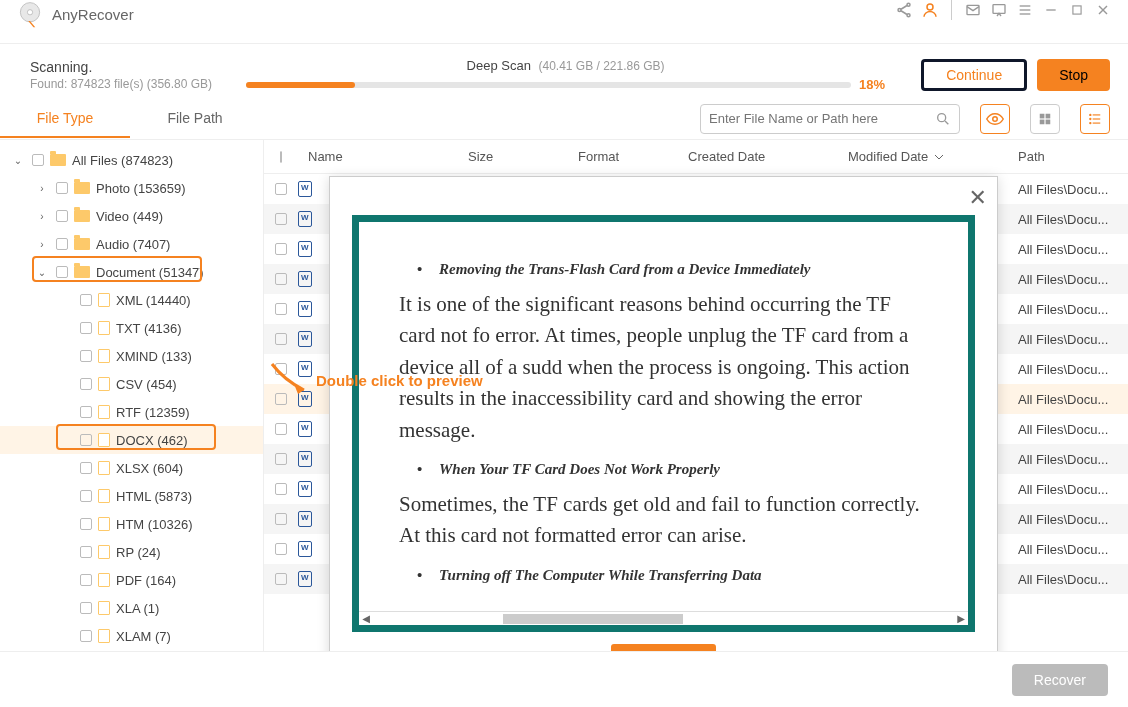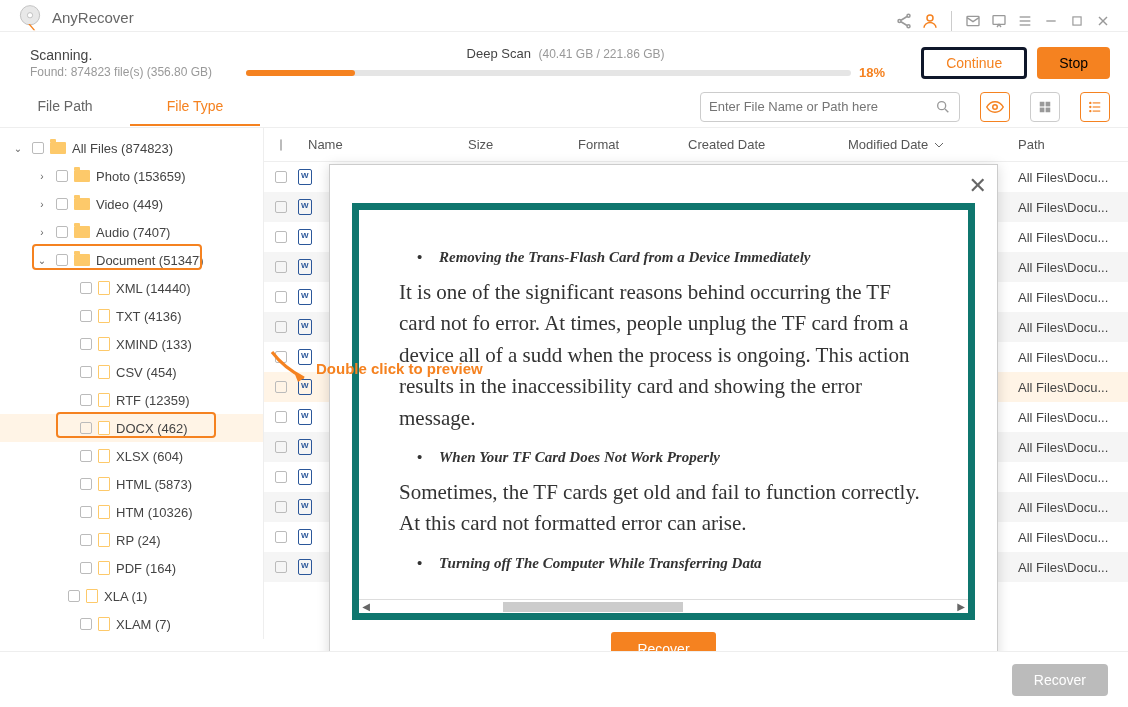--- a/index.html
+++ b/index.html
@@ -1,19 +1,19 @@
 <!DOCTYPE html>
 <html><head>
 <meta charset="utf-8">
 <style>
 * { box-sizing: border-box; margin: 0; padding: 0; }
 body { font-family: -apple-system, "Segoe UI", Arial, sans-serif; font-size: 13px; color: #333; background: #fff; width: 1128px; height: 707px; overflow: hidden; position: relative; }
 
 
-.header { height: 32px; padding: 0 16px; display: flex; align-items: flex-end; justify-content: space-between; border-bottom: 1px solid #eee; }
+.header { height: 44px; padding: 0 16px; display: flex; align-items: flex-start; justify-content: space-between; border-bottom: 1px solid #eee; }
 .header-left { display: flex; align-items: center; gap: 8px; }
 .logo { width: 28px; height: 28px; }
 .title { font-size: 15px; color: #666; }
 .header-right { display: flex; align-items: center; gap: 8px; color: #999; }
 .header-right .hicon { width: 18px; height: 18px; display: flex; align-items: center; justify-content: center; cursor: pointer; }
 .header-right .sep { width: 1px; height: 20px; background: #ccc; margin: 0 4px; }
 
 
 .scanbar { height: 54px; padding: 8px 18px 0 30px; display: flex; align-items: center; gap: 16px; }
 .scan-left { width: 200px; }
@@ -184,22 +184,22 @@
     </div>
   </div>
   <div class="scan-right">
     <button class="btn btn-outline">Continue</button>
     <button class="btn btn-primary">Stop</button>
   </div>
 </div>
 
 <div class="toolrow">
   <div class="tabs">
+    <div class="tab active">File Type</div>
     <div class="tab">File Path</div>
-    <div class="tab active">File Type</div>
   </div>
   <div class="toolrow-right">
     <div class="search">
       <input placeholder="Enter File Name or Path here" style="">
       <svg width="16" height="16" viewBox="0 0 24 24" fill="none" stroke="#999" stroke-width="2">
           <circle cx="10" cy="10" r="6"></circle>
           <line x1="15" y1="15" x2="20" y2="20"></line>
         </svg>
     </div>
     <div class="iconbtn active">
@@ -322,21 +322,21 @@
         <span class="cb"></span>
         <span class="file-ico"></span>
         <span>RP (24)</span>
       </div>
       <div class="tree-item" style="padding-left: 60px;">
         <span class="exp"></span>
         <span class="cb"></span>
         <span class="file-ico"></span>
         <span>PDF (164)</span>
       </div>
-      <div class="tree-item" style="padding-left: 48px;">
+      <div class="tree-item" style="padding-left: 60px;">
         <span class="exp"></span>
         <span class="cb"></span>
         <span class="file-ico"></span>
         <span>XLA (1)</span>
       </div>
       <div class="tree-item" style="padding-left: 60px;">
         <span class="exp"></span>
         <span class="cb"></span>
         <span class="file-ico"></span>
         <span>XLAM (7)</span>

